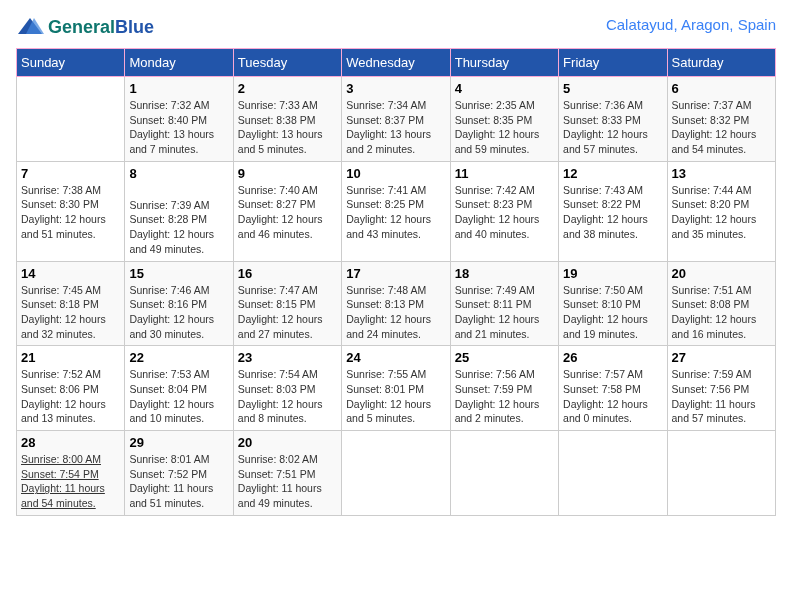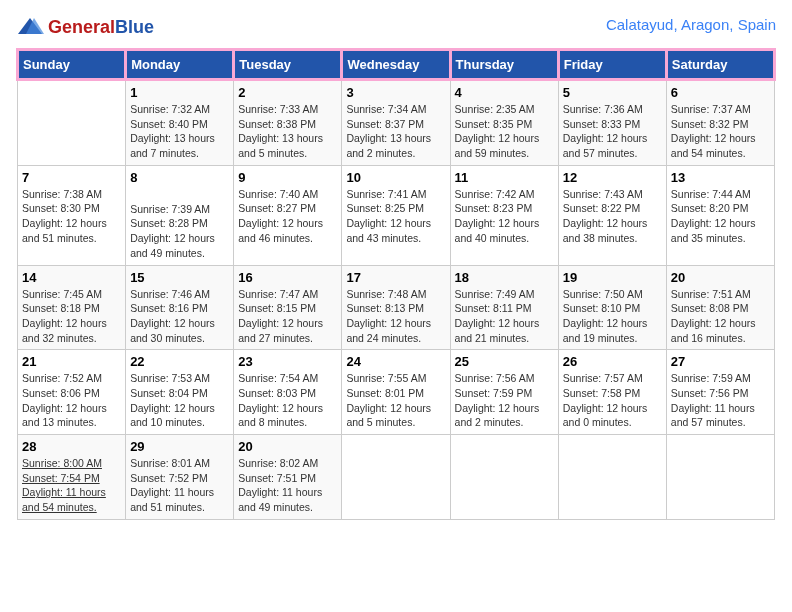--- a/index.html
+++ b/index.html
@@ -17,21 +17,21 @@
       margin-bottom: 10px;
     }
     .logo {
       display: flex;
       align-items: center;
       gap: 4px;
     }
     .logo-text-general {
       font-size: 18px;
       font-weight: bold;
-      color: #b91c1c;
+      color: #0f766e;
     }
     .logo-text-blue {
       font-size: 18px;
       font-weight: bold;
       color: #2255aa;
     }
     .logo-icon {
       width: 28px;
       height: 22px;
     }
@@ -51,22 +51,22 @@
       width: 100%;
       border-collapse: collapse;
       font-size: 11px;
     }
     thead tr th {
       background-color: #2255aa;
       color: #fff;
       padding: 6px 4px;
       text-align: left;
       font-size: 13px;
-      font-weight: bold;
-      border: 3px solid #f9a8d4;
+      font-weight: normal;
+      border: 1px solid #f9a8d4;
     }
     tbody tr td {
       border: 1px solid #ccc;
       vertical-align: top;
       padding: 4px;
       width: 108px;
       min-height: 80px;
     }
     .day-number {
       font-weight: bold;

